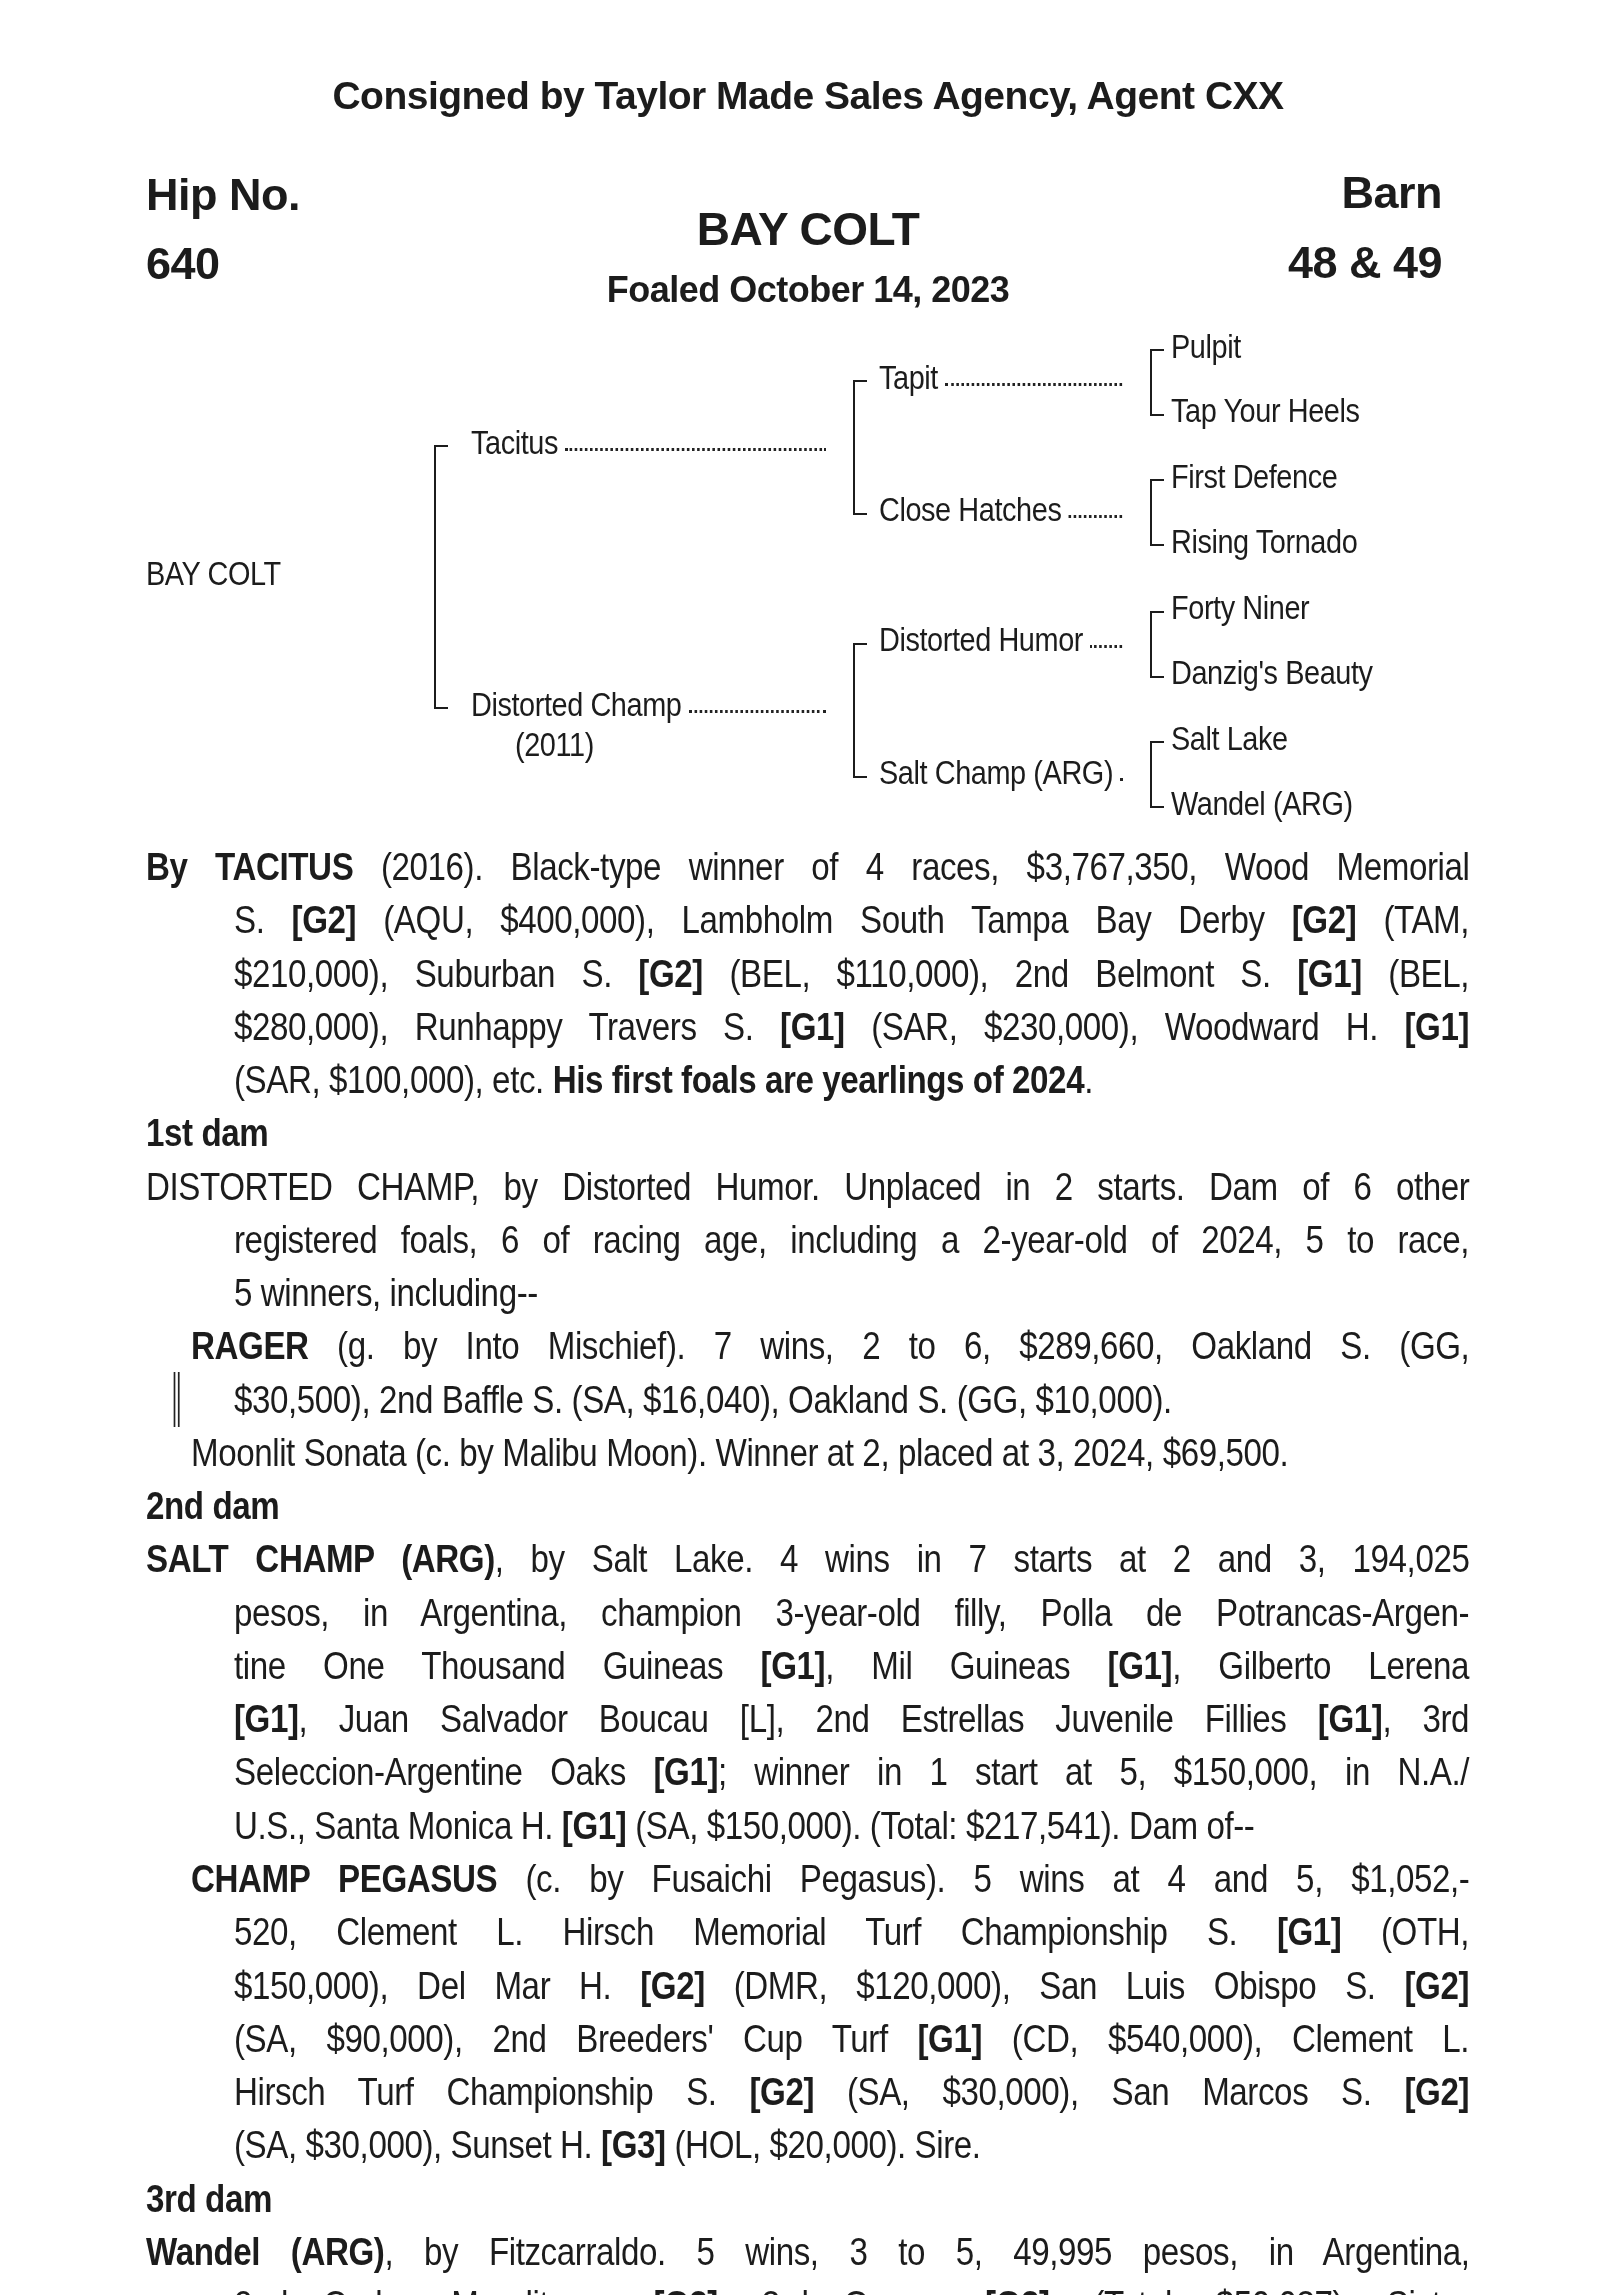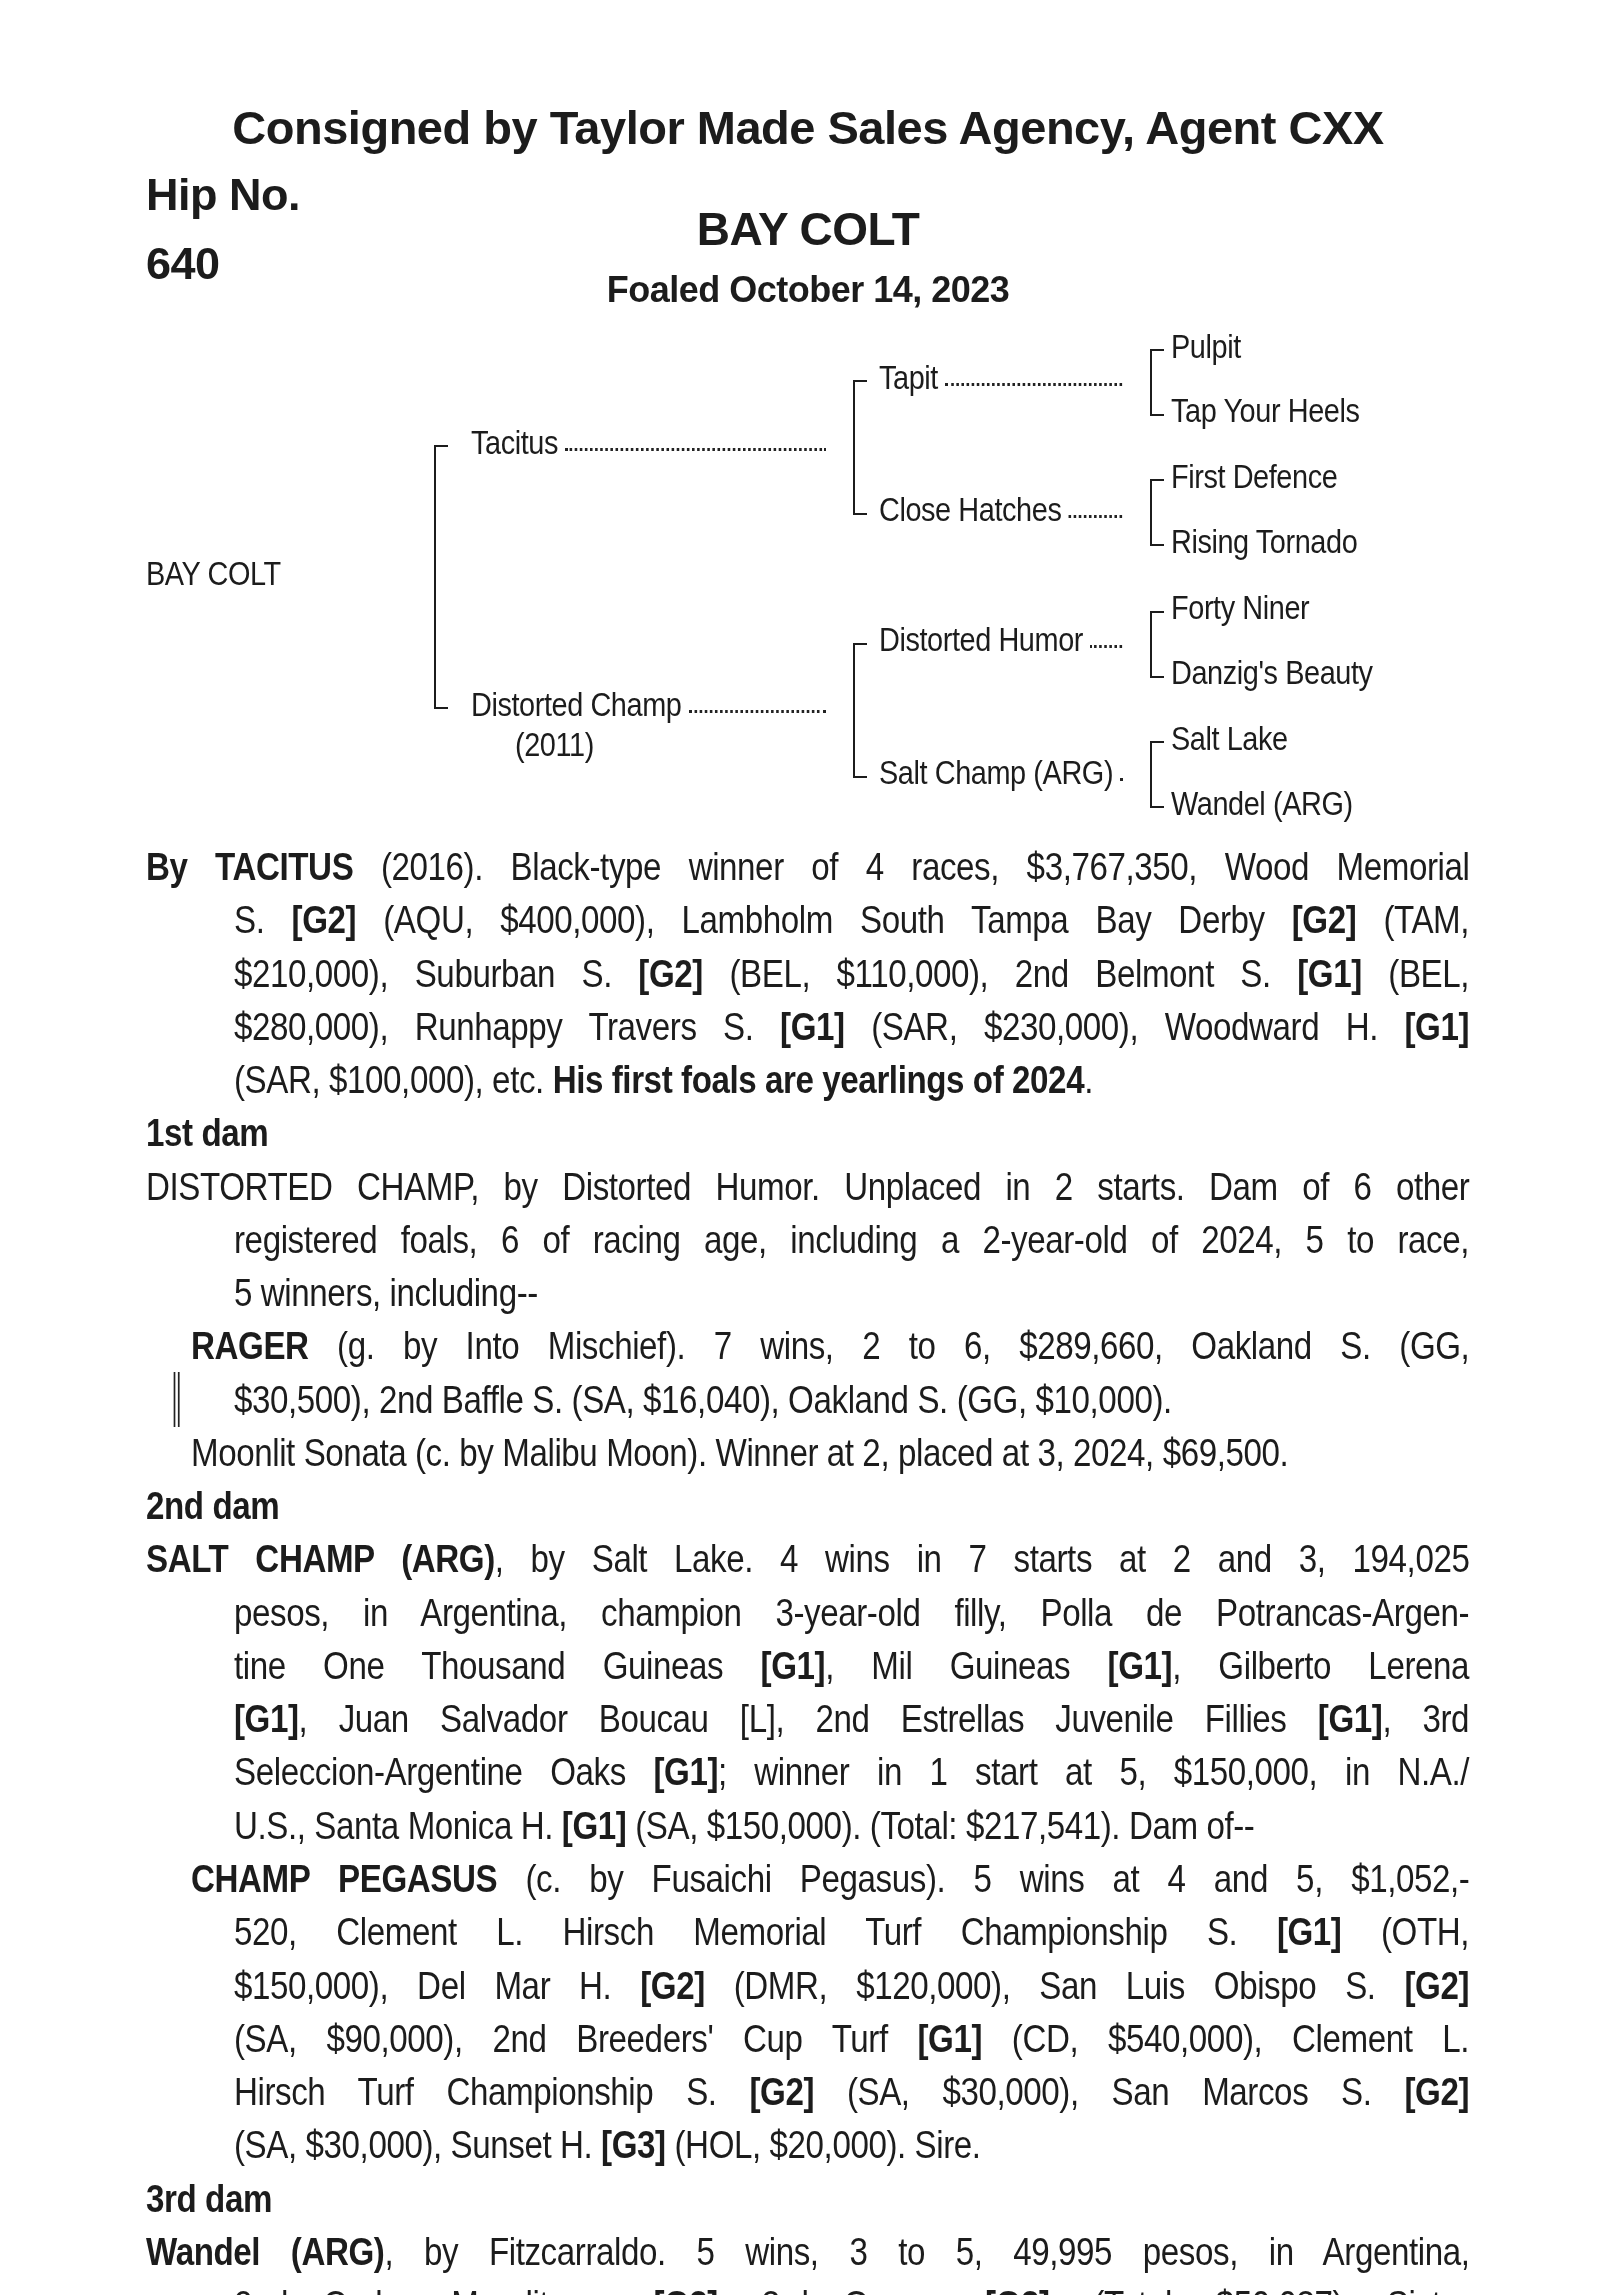--- a/index.html
+++ b/index.html
@@ -6,21 +6,21 @@
   #page{
     position:relative;
     width:1616px;height:3227px;
     background:#ffffff;
     color:#1c1c1c;
     font-family:"Liberation Sans", sans-serif;
     overflow:hidden;
   }
   
   .center-line{position:absolute;left:0;width:100%;text-align:center;}
-  #consignor{top:100px;font-size:47px;font-weight:bold;letter-spacing:-0.5px;}
+  #consignor{top:74px;font-size:39px;font-weight:bold;letter-spacing:-0.5px;}
   #title{top:202px;font-size:46px;font-weight:bold;letter-spacing:-0.5px;}
   #foaled{top:269px;font-size:36px;font-weight:bold;letter-spacing:-0.5px;}
   #hip-block{position:absolute;left:146px;top:160px;font-weight:bold;font-size:45px;line-height:69px;letter-spacing:-0.5px;}
   #barn-block{position:absolute;left:1102px;width:340px;top:158px;text-align:right;font-weight:bold;font-size:45px;line-height:70px;letter-spacing:-0.5px;}
   
   .tree-row{
     position:absolute;height:44px;
     display:flex;align-items:flex-end;
     font-size:34px;letter-spacing:-0.5px;line-height:1.06;
     transform:scaleX(0.85);transform-origin:0 0;
@@ -55,20 +55,24 @@
   <div id="consignor" class="center-line">Consigned by Taylor Made Sales Agency, Agent CXX</div>
 
   <div id="hip-block">
     <div>Hip No.</div>
     <div>640</div>
   </div>
 
   <div id="title" class="center-line">BAY COLT</div>
   <div id="foaled" class="center-line">Foaled October 14, 2023</div>
 
+  <div id="barn-block">
+    <div>Barn</div>
+    <div>48 &amp; 49</div>
+  </div>
 
   <div id="tree">
       <div class="tree-row" style="left: 146px; top: 547px;">
         <span>BAY COLT</span>
       </div>
       <div class="tree-row" style="left: 471px; top: 416px; width: 443px;">
         <span>Tacitus</span>
         <span class="leader"></span>
       </div>
       <div class="tree-row" style="left: 471px; top: 678px; width: 443px;">

